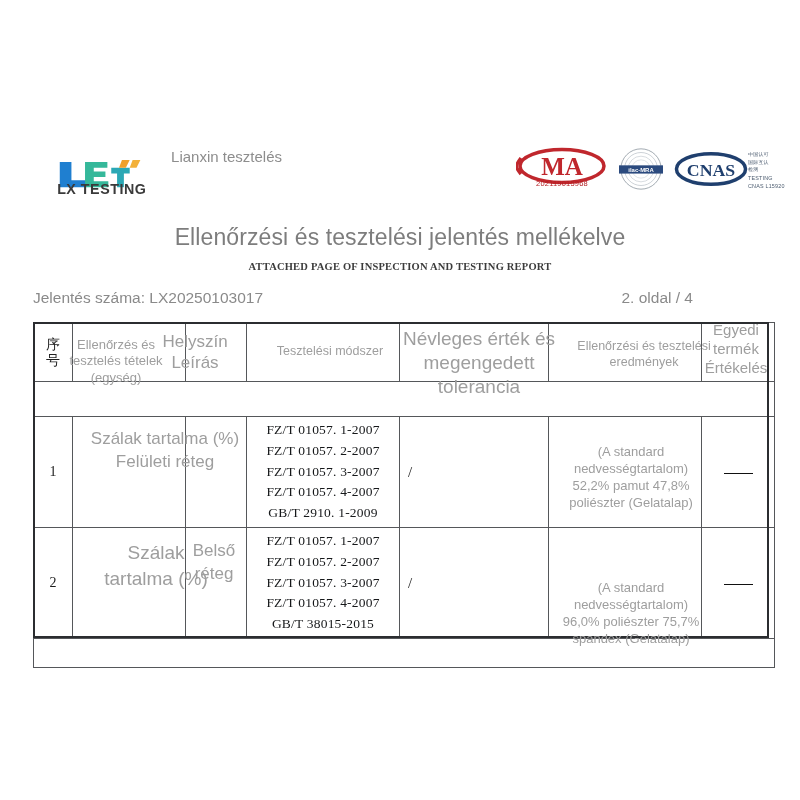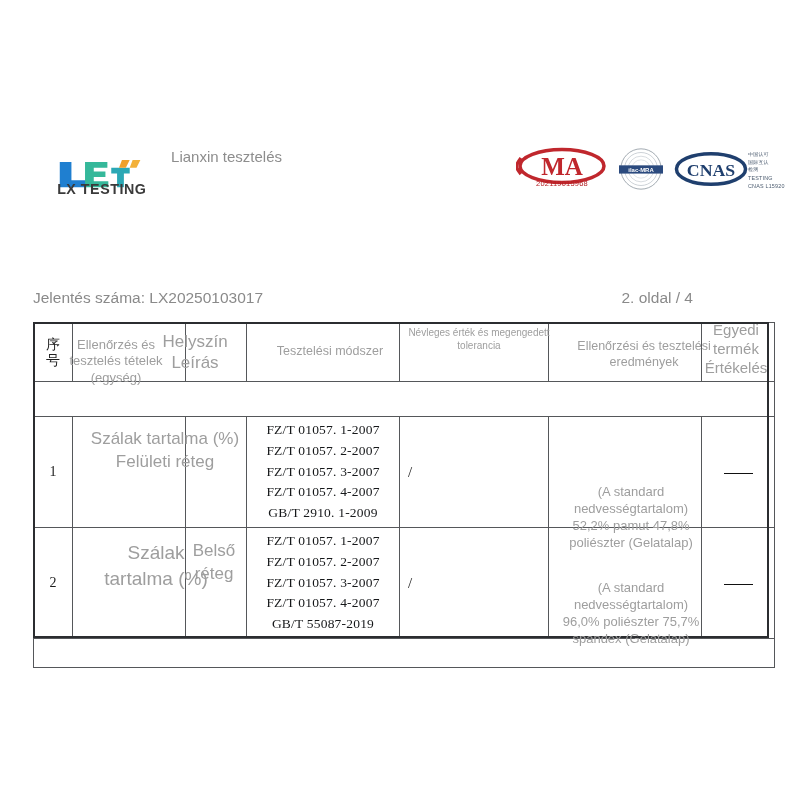--- a/index.html
+++ b/index.html
@@ -313,20 +313,22 @@
         <div class="cn">中国认可</div>
         <div class="cn">国际互认</div>
         <div class="cn">检测</div>
         <div class="en">TESTING</div>
         <div class="en">CNAS L15920</div>
       </div>
 
     </div>
   </div>
 
+  <div class="title-hu">Ellenőrzési és tesztelési jelentés mellékelve</div>
+  <div class="title-en">ATTACHED PAGE OF INSPECTION AND TESTING REPORT</div>
 
   <div class="meta-row">
     <div class="meta-report">Jelentés száma: LX20250103017</div>
     <div class="meta-page">2. oldal / 4</div>
   </div>
 
   <div class="table-wrap">
     <table class="rpt">
       <tbody>
 
@@ -375,21 +377,21 @@
             <span class="rownum">2</span>
           </td>
           <td class="c-item body-cell"></td>
           <td class="c-desc body-cell"></td>
           <td class="c-method body-cell">
             <div class="methods">
               <div>FZ/T 01057. 1-2007</div>
               <div>FZ/T 01057. 2-2007</div>
               <div>FZ/T 01057. 3-2007</div>
               <div>FZ/T 01057. 4-2007</div>
-              <div>GB/T  55087-2019</div>
+              <div>GB/T  38015-2015</div>
             </div>
           </td>
           <td class="c-nom body-cell">
             <span class="nom-slash">/</span>
           </td>
           <td class="c-result body-cell"></td>
           <td class="c-eval body-cell">
             <span class="eval-dash">——</span>
           </td>
         </tr>
@@ -401,29 +403,29 @@
     </table>
     <div class="outer-border"></div>
   </div>
 
   <div class="ovl" style="left:53px; top:337px; width:126px; font-size:13px;">Ellenőrzés és tesztelés tételek (egység)</div>
 
   <div class="ovl" style="left:140px; top:331px; width:110px; font-size:17px;">Helyszín Leírás</div>
 
   <div class="ovl" style="left:258px; top:344px; width:144px; font-size:12.5px;">Tesztelési módszer</div>
 
-  <div class="ovl" style="left:396px; top:327px; width:166px; font-size:10px;">Névleges érték és megengedett tolerancia</div>
+  <div class="ovl" style="left:396px; top:327px; width:166px; font-size:19px;">Névleges érték és megengedett tolerancia</div>
 
   <div class="ovl" style="left:700px; top:321px; width:72px; font-size:15px;">Egyedi termék Értékelés</div>
 
   <div class="ovl" style="left:570px; top:339px; width:148px; font-size:12.5px;">Ellenőrzési és tesztelési eredmények</div>
 
   <div class="ovl" style="left:85px; top:428px; width:160px; font-size:17px; line-height:1.35;">Szálak tartalma (%) Felületi réteg</div>
 
-  <div class="ovl" style="left:556px; top:444px; width:150px; font-size:13px; line-height:1.3;margin-top:40px;">(A standard nedvességtartalom) 52,2% pamut 47,8% poliészter (Gelatalap)</div>
+  <div class="ovl" style="left:556px; top:444px; width:150px; font-size:13px; line-height:1.3;">(A standard nedvességtartalom) 52,2% pamut 47,8% poliészter (Gelatalap)</div>
 
   <div class="ovl" style="left:96px; top:540px; width:120px; font-size:19px; line-height:1.35;">Szálak tartalma (%)</div>
 
   <div class="ovl" style="left:181px; top:540px; width:66px; font-size:17px; line-height:1.35;">Belső réteg</div>
 
   <div class="ovl" style="left:556px; top:580px; width:150px; font-size:13px; line-height:1.3;">(A standard nedvességtartalom) 96,0% poliészter 75,7% spandex (Gelatalap)</div>
 
 </div>
 
 </body></html>

